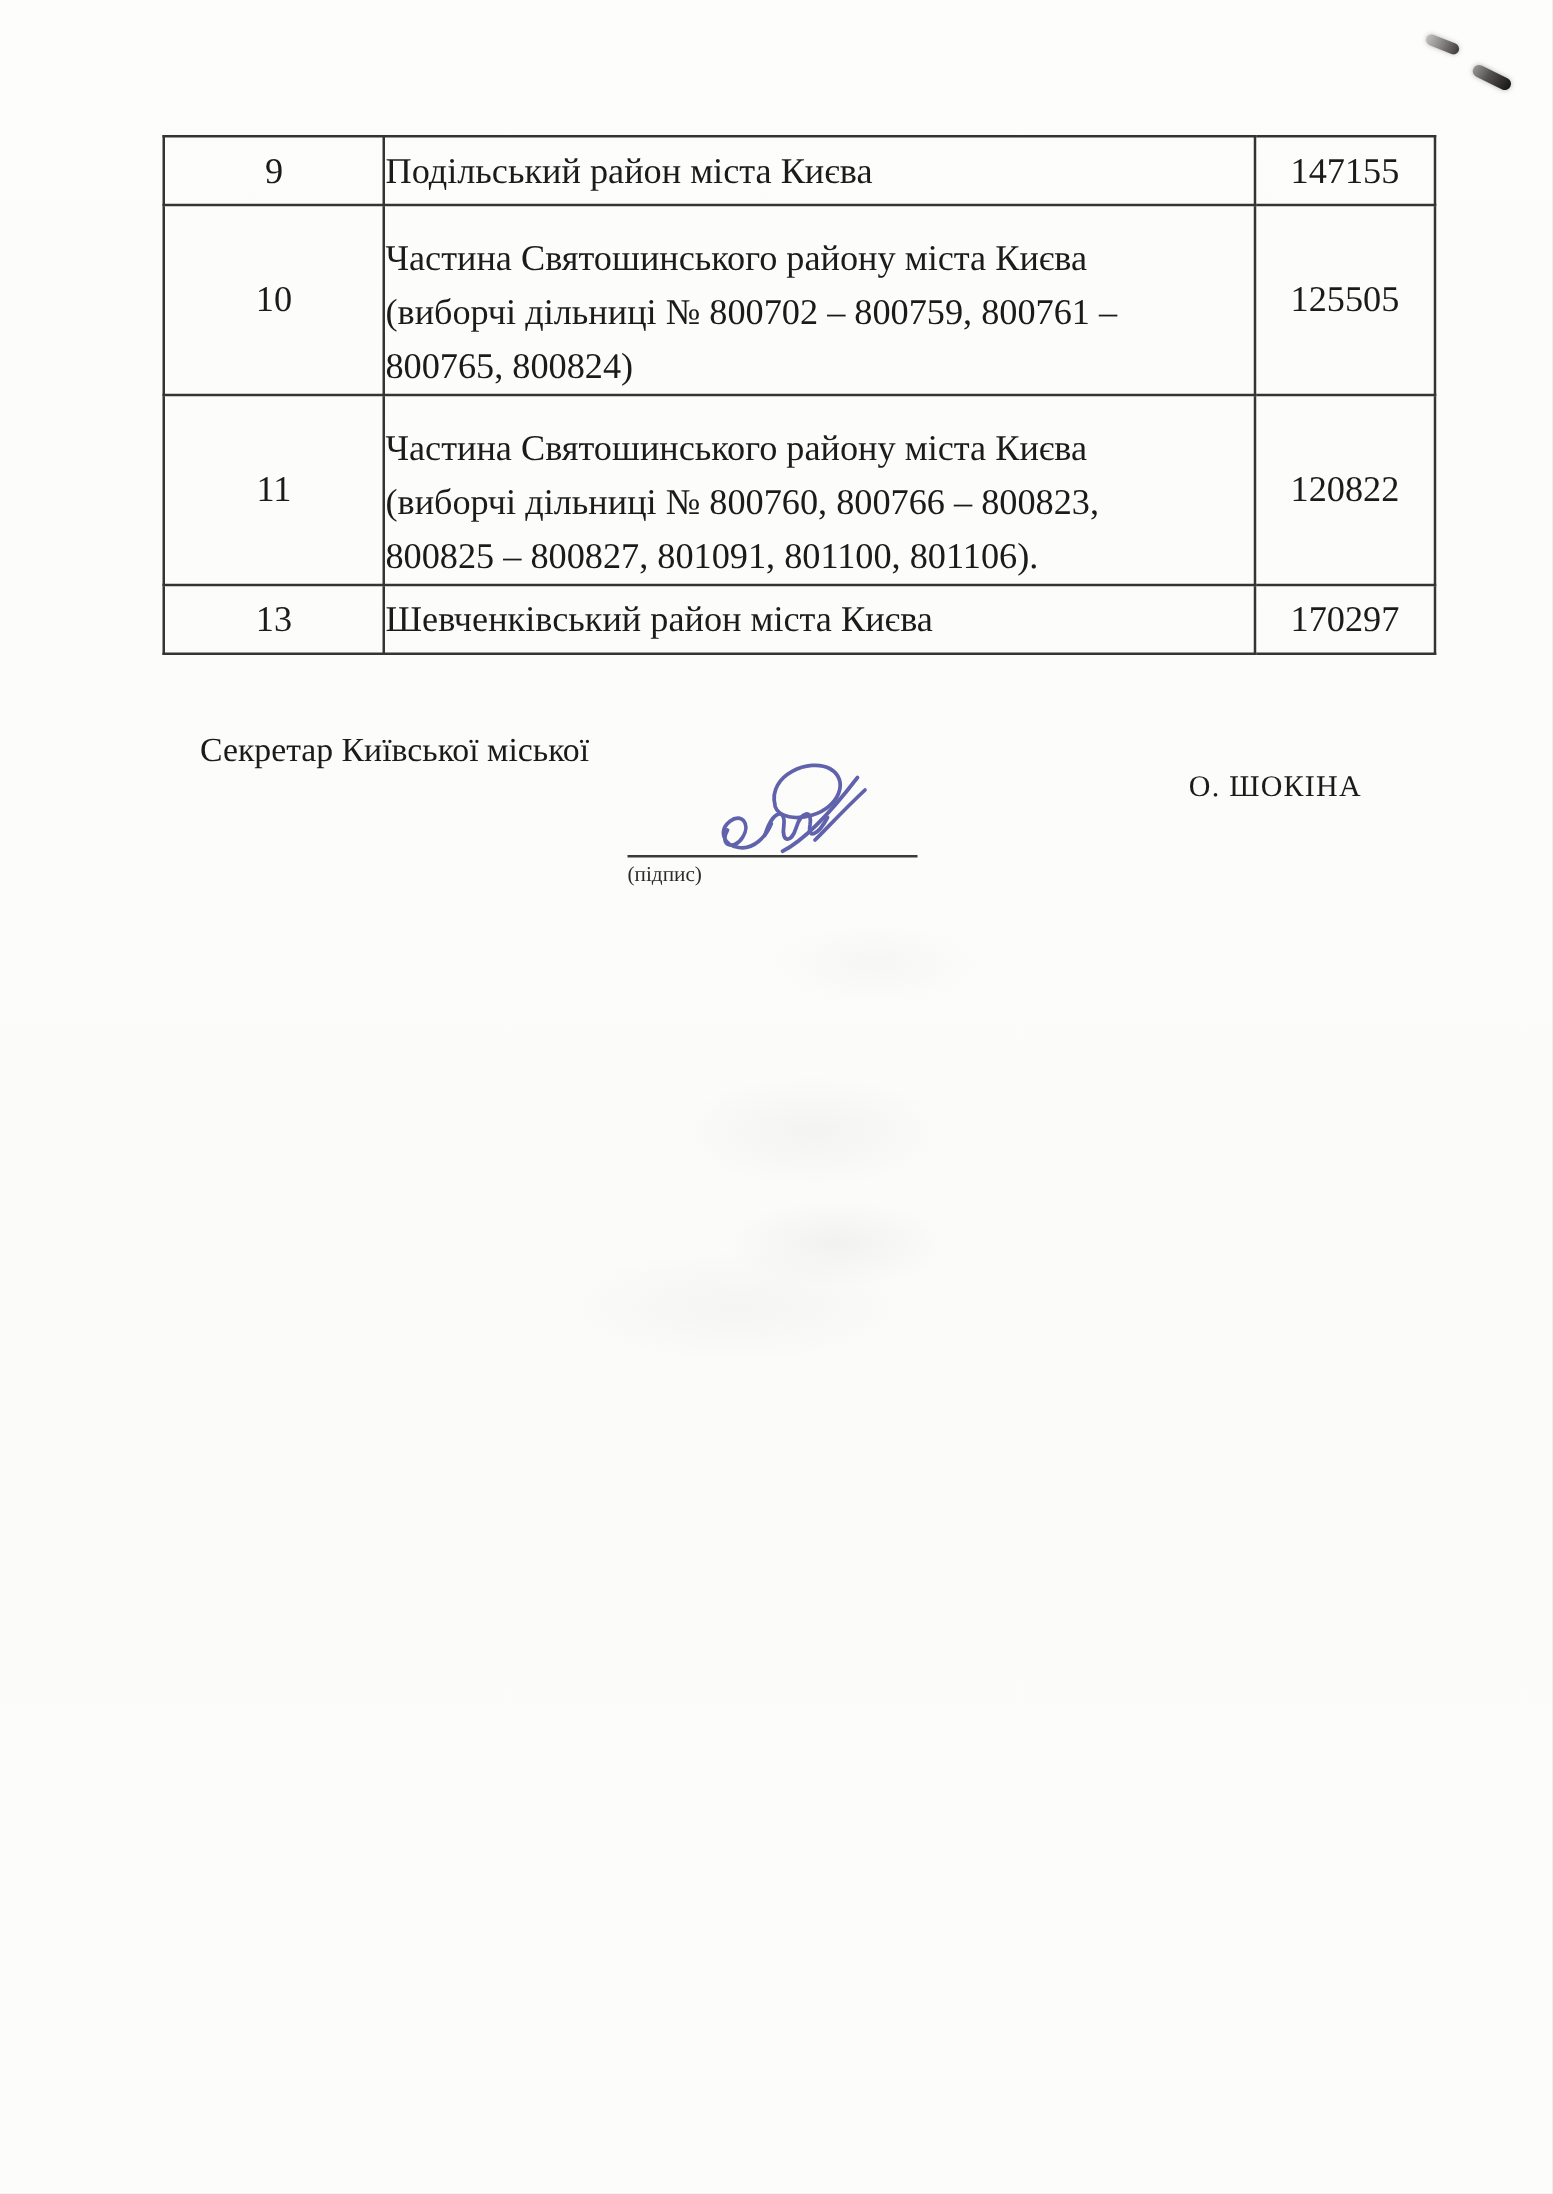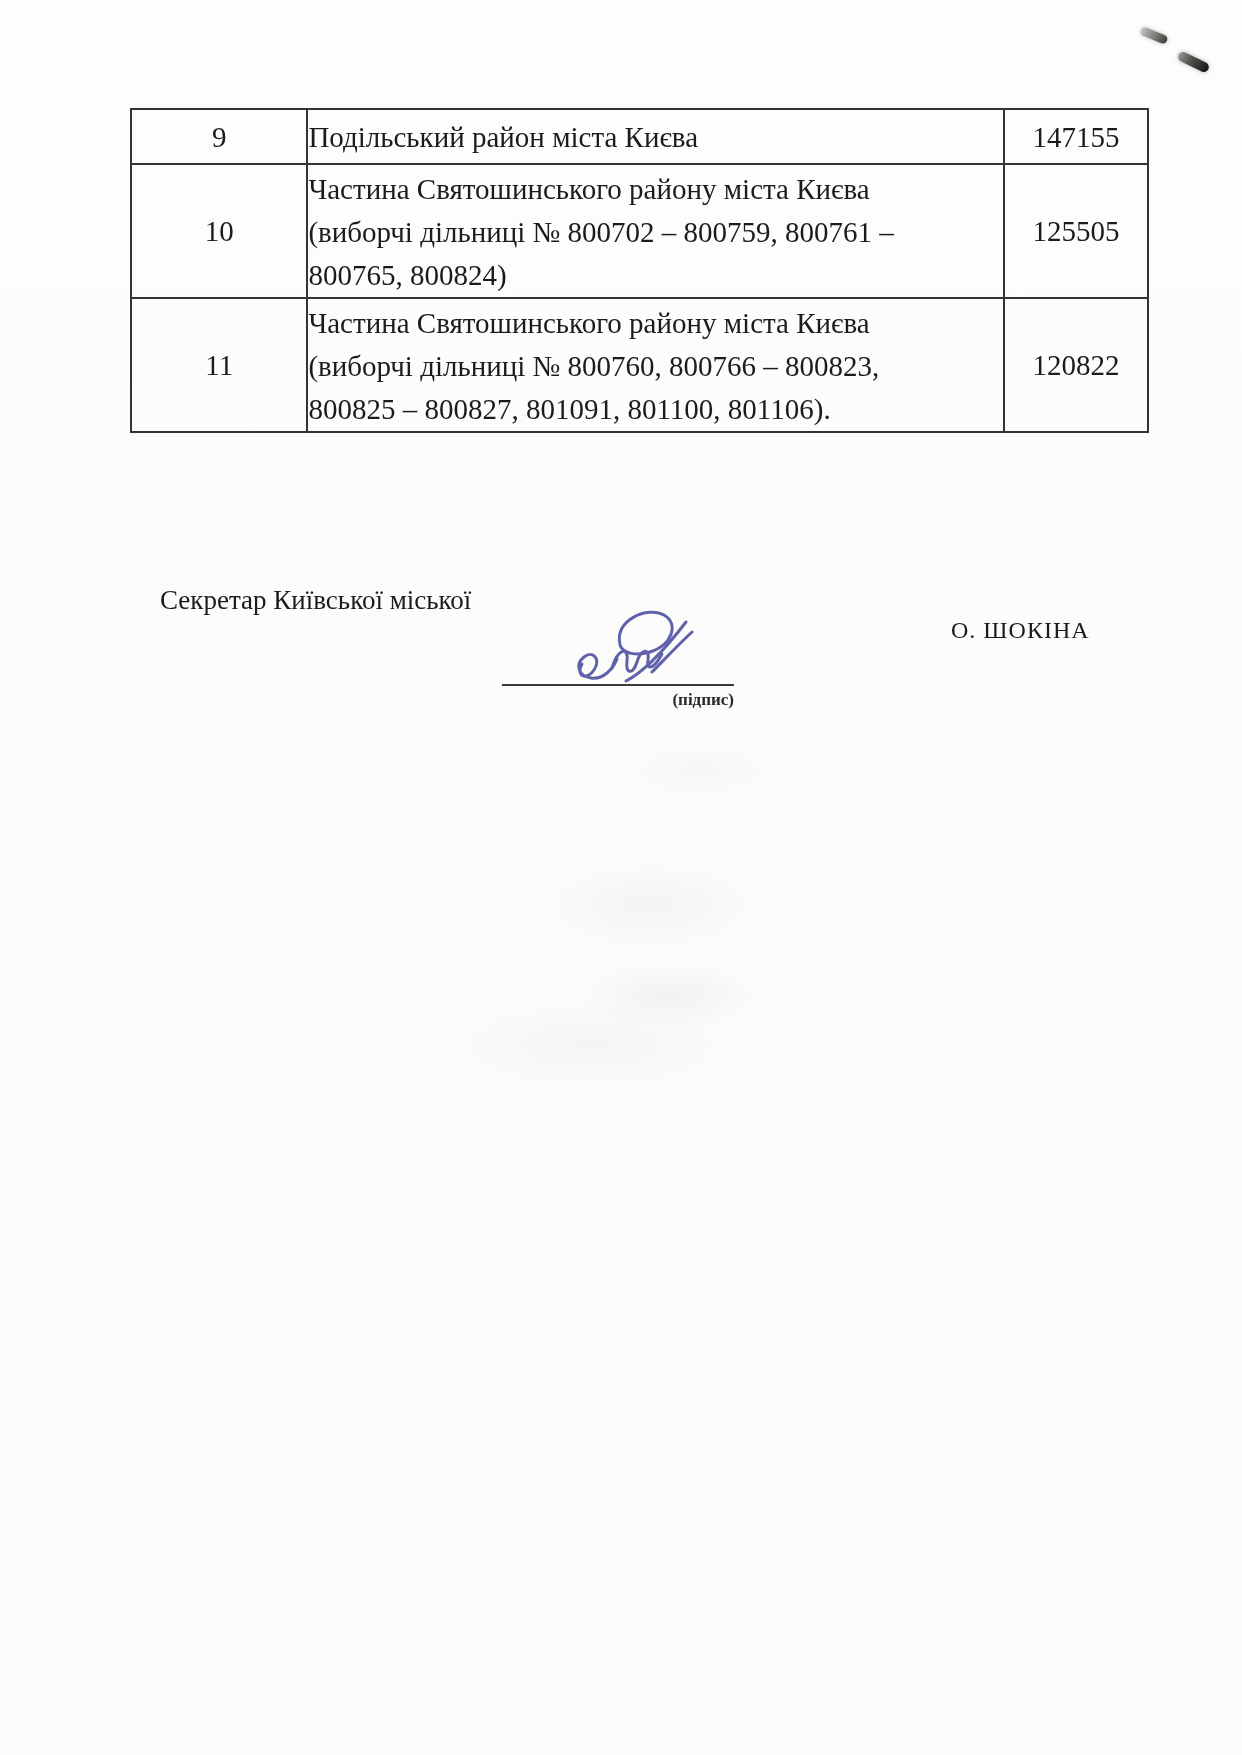--- a/index.html
+++ b/index.html
@@ -65,21 +65,21 @@
     white-space: pre-line;
   }
   td.c-val {
     width: 141px;
     text-align: center;
     vertical-align: middle;
     margin-left: 37px;
   }
   tr.r-short  { height: 55px; }
   tr.r-tall   { height: 130px; }
-  tr.r-tall td.c-name { line-height: 43px; vertical-align: top; padding-top: 3px; }
+  tr.r-tall td.c-name { line-height: 43px; vertical-align: top; padding-top: 21px; }
 
   
   .sig-role {
     position: absolute;
     left: 160px;
     top: 583px;
     font-size: 27px;
     line-height: 34px;
     white-space: nowrap;
   }
@@ -96,24 +96,23 @@
     top: 684px;
     width: 232px;
     height: 0;
     border-top: 2px solid #3a3a3a;
   }
   .sig-caption {
     position: absolute;
     left: 502px;
     top: 690px;
     width: 232px;
-    text-align: right;
+    text-align: left;
     font-size: 17px;
     color: #2a2a2a;
-    font-weight: bold;
   }
   .sig-name {
     position: absolute;
     left: 951px;
     top: 617px;
     font-size: 24px;
     letter-spacing: 1px;
     white-space: nowrap;
   }
 
@@ -154,20 +153,25 @@
 800765, 800824)</td>
         <td class="c-val">125505</td>
       </tr>
       <tr class="r-tall">
         <td class="c-num">11</td>
         <td class="c-name">Частина Святошинського району міста Києва
 (виборчі дільниці № 800760, 800766 – 800823,
 800825 – 800827, 801091, 801100, 801106).</td>
         <td class="c-val">120822</td>
       </tr>
+      <tr class="r-short">
+        <td class="c-num">13</td>
+        <td class="c-name">Шевченківський район міста Києва</td>
+        <td class="c-val">170297</td>
+      </tr>
     </tbody>
   </table>
 
   <div class="sig-role">
     <div>Секретар Київської міської</div>
   </div>
 
   <svg class="sig-ink" viewBox="0 0 134 82">
     <g fill="none" stroke="#4a4da0" stroke-width="3" stroke-linecap="round" opacity="0.88">
       <path d="M52 40 C46 16 80 2 96 11 C112 20 103 42 82 48 C69 52 55 50 52 41"></path>

